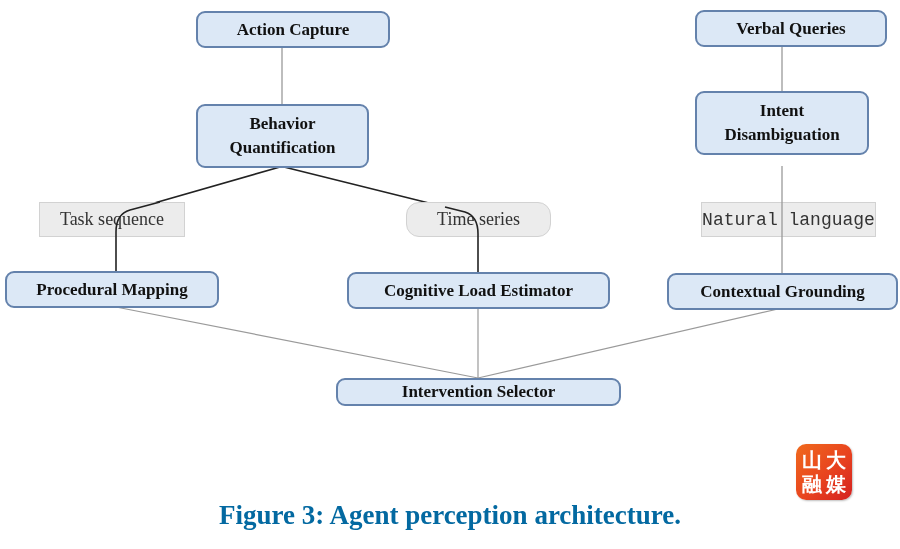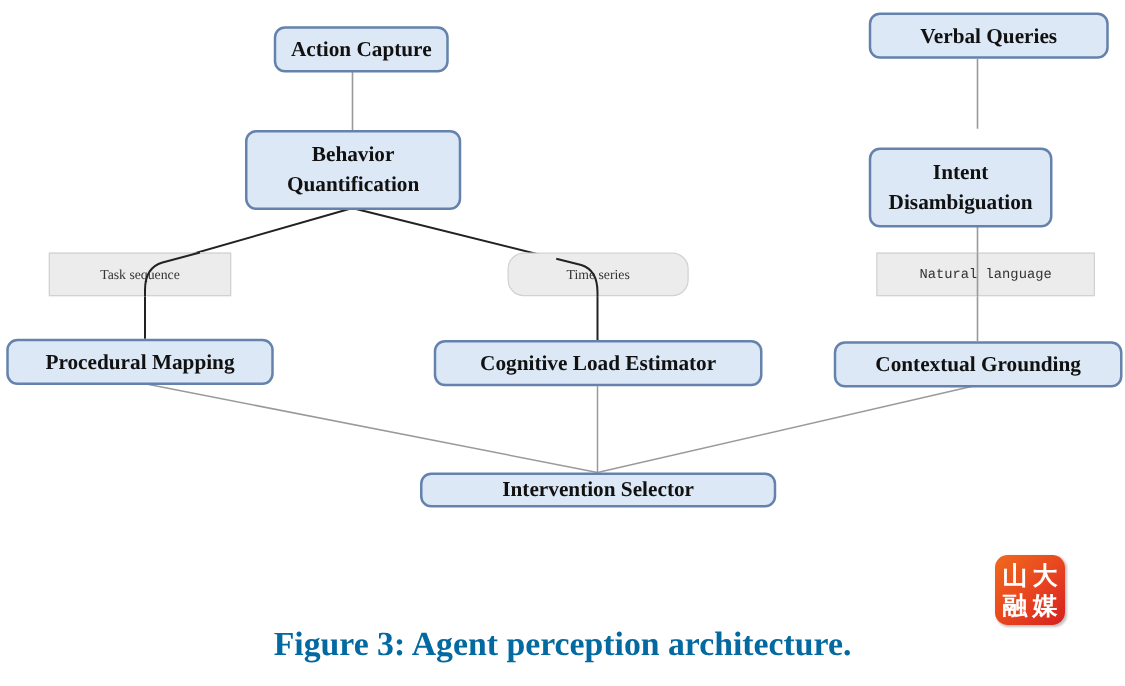--- a/index.html
+++ b/index.html
@@ -5,21 +5,21 @@
   html, body { margin:0; padding:0; background:#ffffff; }
   body { width:900px; height:549px; position:relative; overflow:hidden;
          font-family:"Liberation Serif", "DejaVu Serif", serif; }
   #edges { position:absolute; left:0; top:0; width:900px; height:549px; }
   .node { position:absolute; box-sizing:border-box; background:#dce8f6;
           border:2px solid #6482ac; border-radius:9px;
           display:flex; align-items:center; justify-content:center; text-align:center;
           font-weight:bold; font-size:17px; color:#111; line-height:24px; }
   .label { position:absolute; box-sizing:border-box; background:#ececec;
            border:1px solid #d2d2d2; display:flex; align-items:center; justify-content:center;
-           font-size:11px; color:#333; }
+           font-size:18px; color:#333; }
   .caption { position:absolute; left:0; width:900px; top:500px; text-align:center;
              font-size:27px; font-weight:bold; color:#0369a1; }
   .logo { position:absolute; left:796px; top:444px; width:56px; height:56px;
           border-radius:10px; overflow:hidden;
           background:linear-gradient(135deg,#f06a1d 0%,#e8431f 55%,#d42020 100%);
           box-shadow:1px 1px 2px rgba(0,0,0,0.25); }
   .logo span { position:absolute; color:#fff; font-family:"DejaVu Sans", sans-serif;
                font-weight:bold; font-size:20px; line-height:22px; width:26px; text-align:center; }
 </style>
 </head>
@@ -39,24 +39,24 @@
 <div class="label" style="left:39px;top:202px;width:146px;height:35px;">Task sequence</div>
 <div class="label" style="left:406px;top:202px;width:145px;height:35px;border-radius:13px;">Time series</div>
 <div class="label" style="left:701px;top:202px;width:175px;height:35px;font-family:Liberation Mono, monospace;">Natural language</div>
 
 <svg style="position:absolute;left:0;top:0;width:900px;height:549px;pointer-events:none;" xmlns="http://www.w3.org/2000/svg">
   <path d="M 160 202 L 130 210 Q 116 214 116 232 L 116 237" fill="none" stroke="#222" stroke-width="1.6"></path>
   <path d="M 445 207 L 465 212 Q 478 216 478 234 L 478 237" fill="none" stroke="#222" stroke-width="1.6"></path>
   <line x1="782" y1="202" x2="782" y2="237" stroke="#9a9a9a" stroke-width="1.3"></line>
 </svg>
 
-<div class="node" style="left:196px;top:21px;width:140px;height:37px;margin-left:23px;">Action Capture</div>
+<div class="node" style="left:196px;top:11px;width:194px;height:37px;">Action Capture</div>
 <div class="node" style="left:196px;top:104px;width:173px;height:64px;padding:0 20px;">Behavior Quantification</div>
 <div class="node" style="left:695px;top:10px;width:192px;height:37px;">Verbal Queries</div>
-<div class="node" style="left:695px;top:118px;width:147px;height:64px;padding:0 32px;">Intent Disambiguation</div>
+<div class="node" style="left:695px;top:91px;width:174px;height:64px;padding:0 32px;">Intent Disambiguation</div>
 <div class="node" style="left:5px;top:271px;width:214px;height:37px;">Procedural Mapping</div>
 <div class="node" style="left:347px;top:272px;width:263px;height:37px;">Cognitive Load Estimator</div>
 <div class="node" style="left:667px;top:273px;width:231px;height:37px;">Contextual Grounding</div>
 <div class="node" style="left:336px;top:378px;width:285px;height:28px;">Intervention Selector</div>
 
 <div class="logo">
   <span style="left:3px;top:5px;">山</span>
   <span style="left:27px;top:5px;">大</span>
   <span style="left:3px;top:29px;">融</span>
   <span style="left:27px;top:29px;">媒</span>

